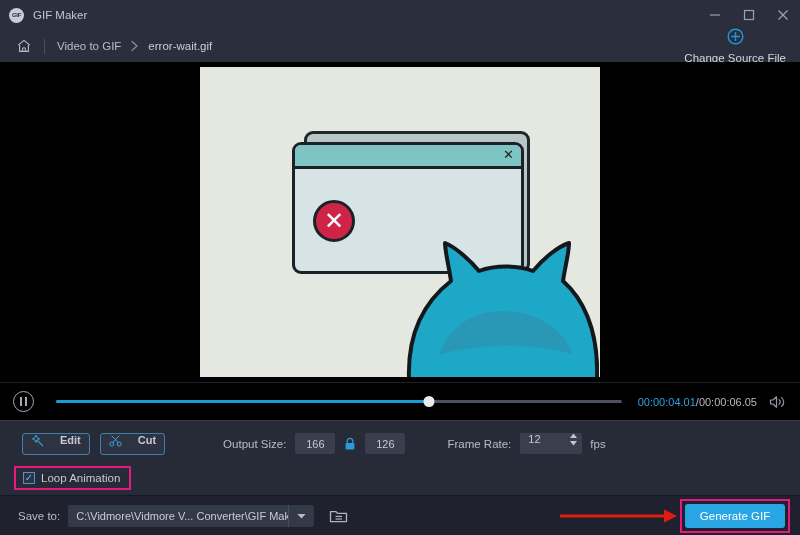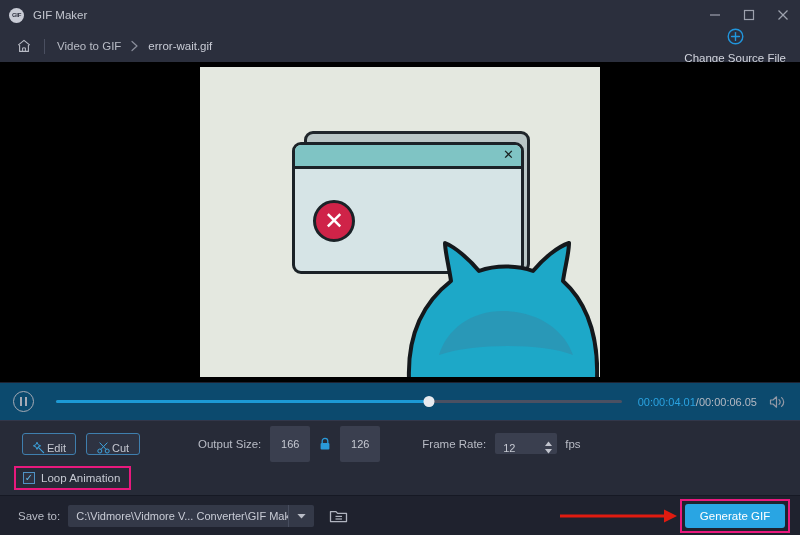--- a/index.html
+++ b/index.html
@@ -125,21 +125,21 @@
     letter-spacing: -0.5px;
   }
   .cat {
     position: absolute; left: 193px; top: 170px;
     width: 206px; height: 142px;
   }
 
   
   .timeline {
     height: 38px; flex: 0 0 38px;
-    background: #0c4a6e;
+    background: #000000;
     display: flex; align-items: center;
     padding: 0 14px 0 13px;
     border-top: 1px solid #1e2230;
   }
   .pause-btn {
     width: 21px; height: 21px; border-radius: 50%;
     border: 1.5px solid #a6aab5;
     display: flex; align-items: center; justify-content: center;
     gap: 2.5px;
   }
@@ -178,38 +178,38 @@
   }
   .row1 {
     display: flex; align-items: center;
     padding-left: 22px; height: 27px;
   }
   .pill-btn {
     height: 22px; min-width: 54px;
     border: 1px solid #3f7fae;
     border-radius: 3px;
     background: #2e3342;
-    display: flex; align-items: flex-end; justify-content: center;
-    gap: 2px; padding: 0 8px;
-    color: #c6c9d2; font-size: 11px;
+    display: flex; align-items: flex-start; justify-content: center;
+    gap: 16px; padding: 0 8px;
+    color: #c6c9d2; font-size: 11px; font-weight: bold;
   }
   .pill-btn .ic { color: #3da3dd; display:flex; }
   .gap10 { width: 10px; }
   .label-txt { font-size: 11.5px; color: #b9bcc6; }
   .num-field {
-    height: 36px; width: 40px;
+    height: 21px; width: 40px;
     background: #3a3f4f; border-radius: 2px;
     display: flex; align-items: center; justify-content: center;
     font-size: 11px; color: #c6c9d2;
   }
   .lock-icon { color: #2a9ada; display: flex; }
   .fps-field {
     height: 21px; width: 62px;
     background: #3a3f4f; border-radius: 2px;
-    display: flex; align-items: flex-end;
+    display: flex; align-items: flex-start;
     padding: 0 4px 0 8px;
     font-size: 11px; color: #c6c9d2;
     position: relative;
   }
   .spinner {
     margin-left: auto; display: flex; flex-direction: column;
     gap: 1px; color: #c2c5ce;
   }
 
   .row2 {

